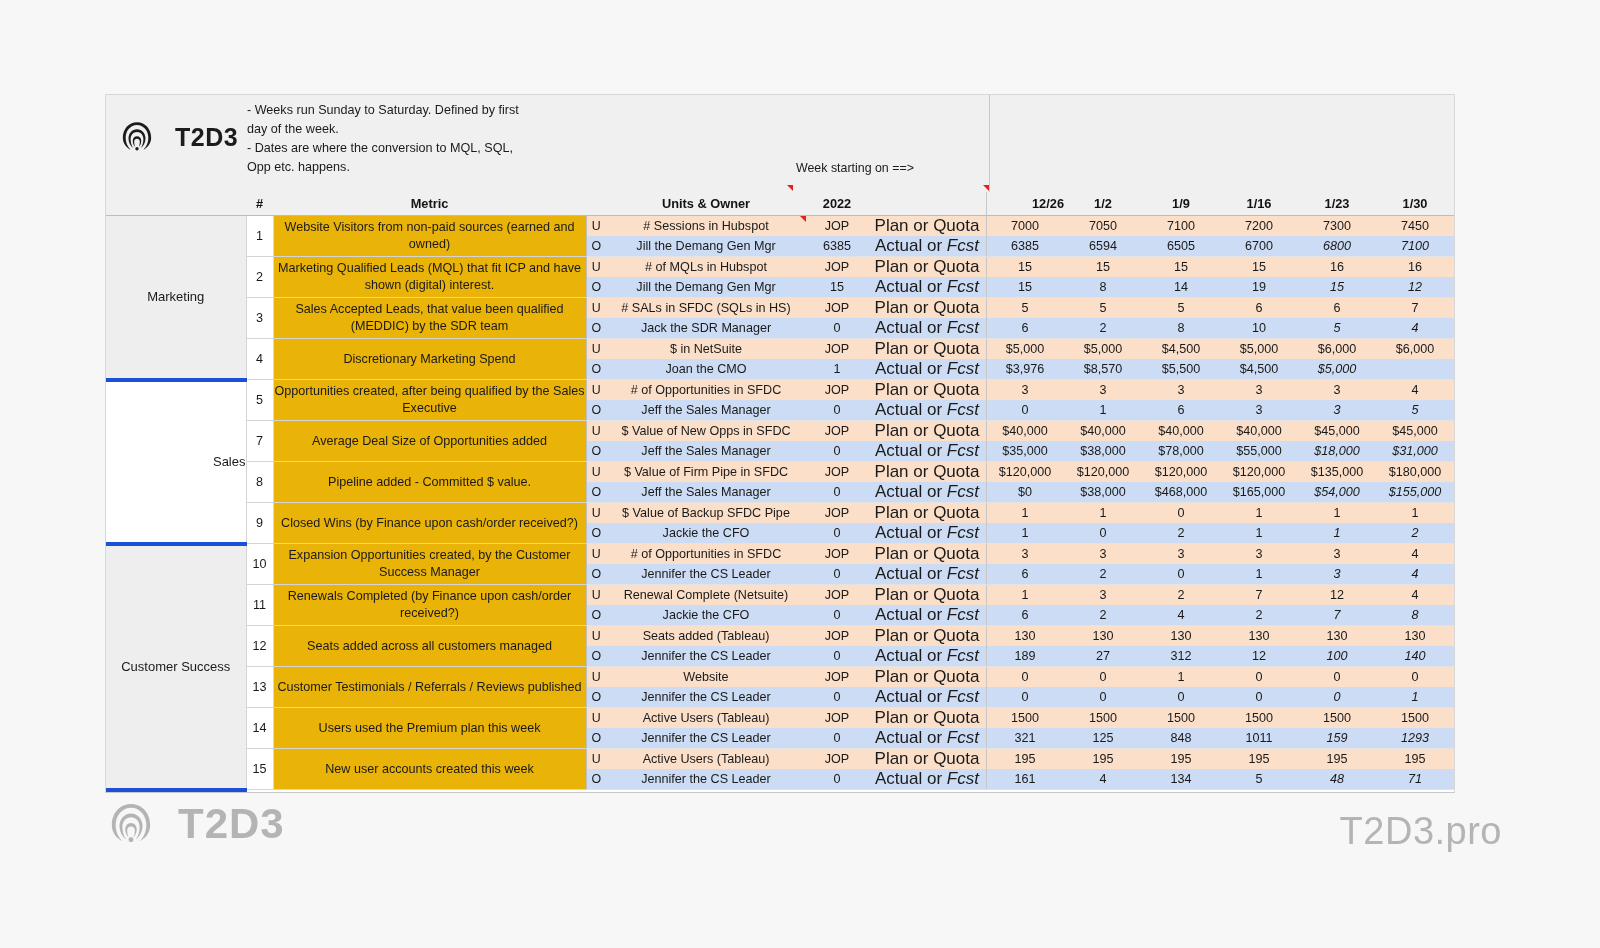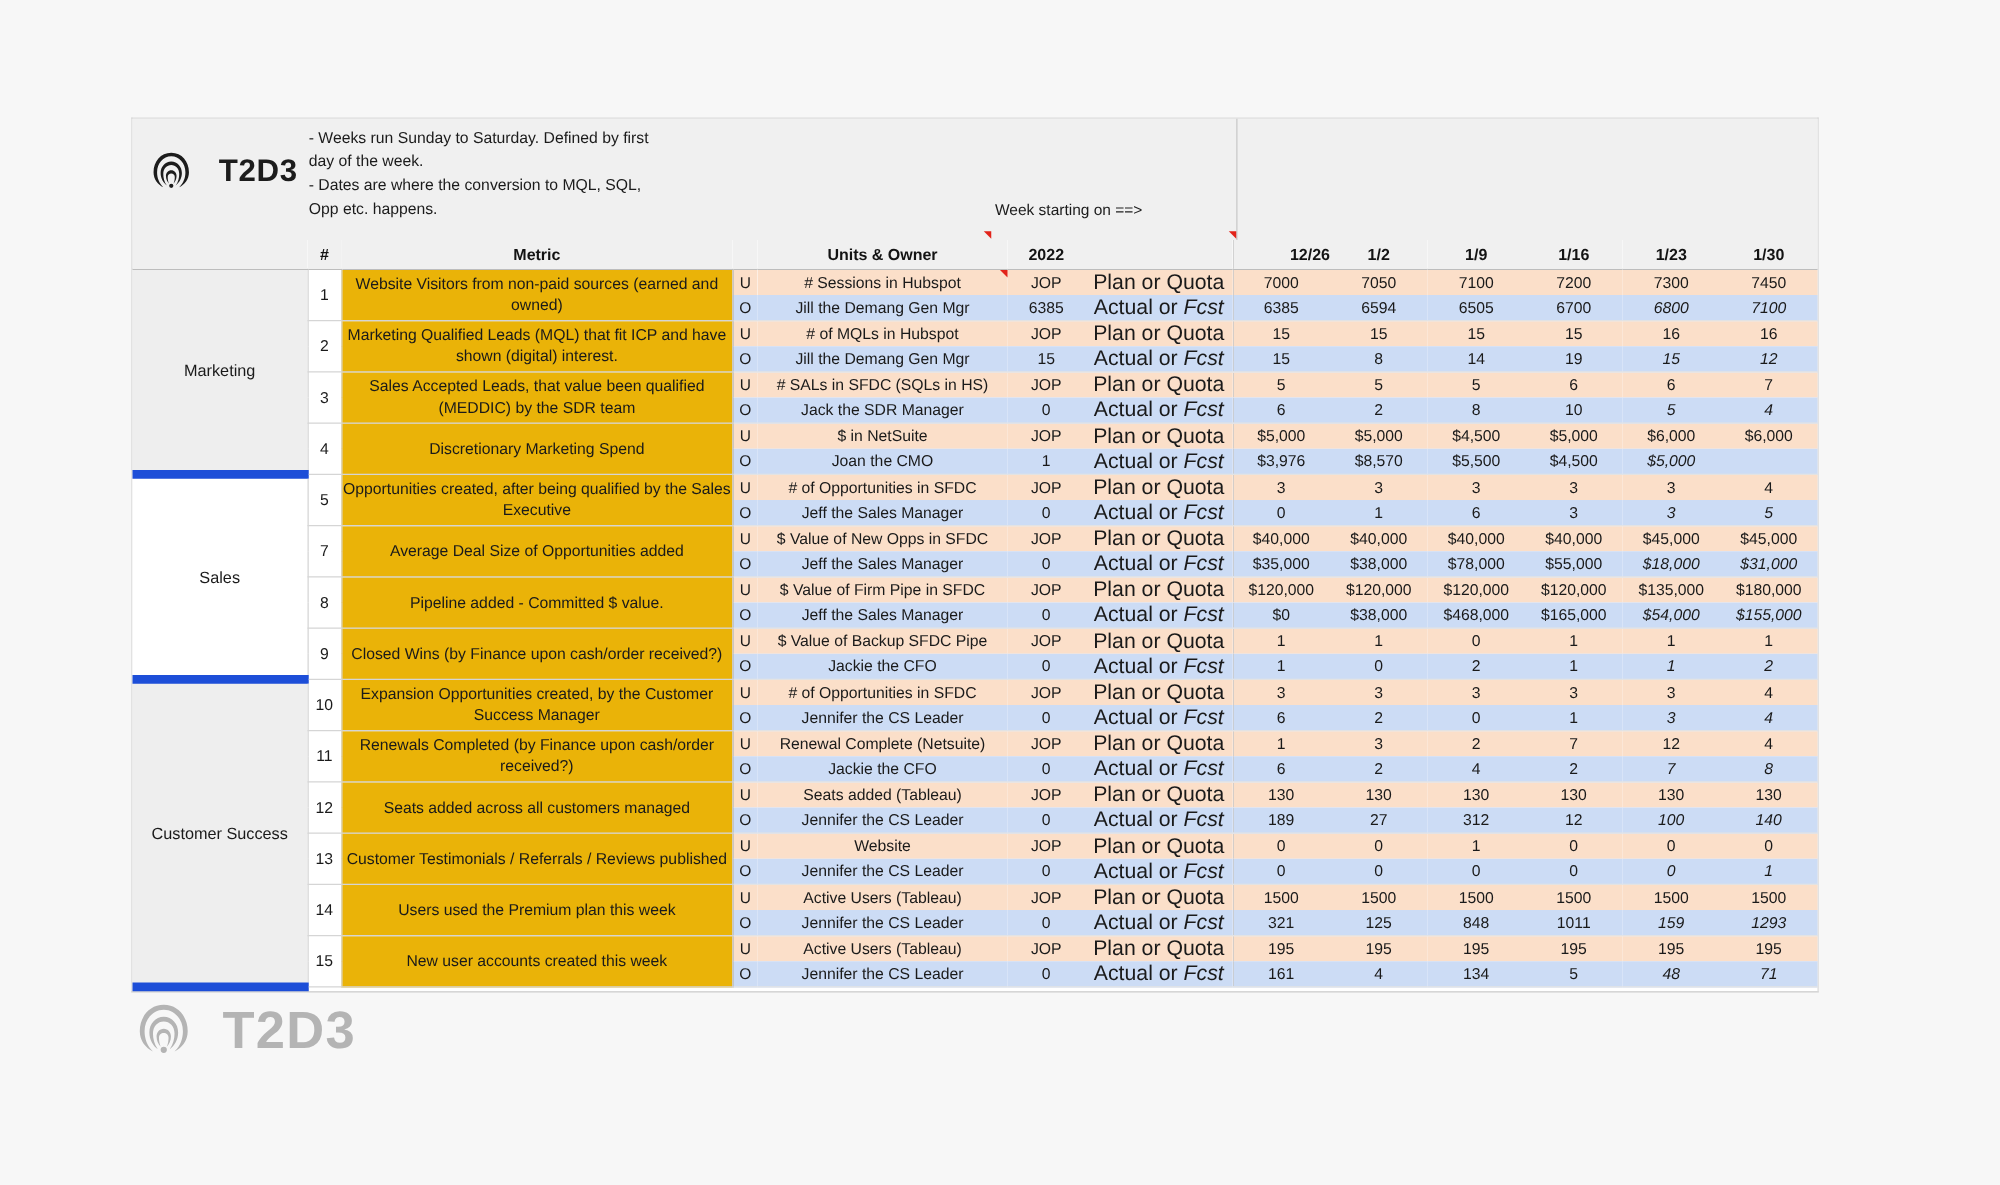--- a/index.html
+++ b/index.html
@@ -68,24 +68,24 @@
     background:#f0f0f0;height:23px;font-weight:700;font-size:12.8px;
     text-align:center;color:#131313;border-bottom:1px solid #bdbdbd;
     position:relative;
   }
   tr.hdr td.hdr-blank{border-bottom:1px solid #bdbdbd;}
   tr.hdr td.hdr-div{box-shadow:inset 1px 0 0 #c7c7c7;text-align:right;}
 
   
   td.cat{
     text-align:center;font-size:13px;color:#1a1a1a;
-    border-right:1px solid #d5d5d5;border-bottom:7px solid #1d4ed8;
+    border-right:1px solid #d5d5d5;border-bottom:4px solid #1d4ed8;
   }
   td.cat.g{background:#eeeeee;}
-  td.cat.w{background:#ffffff;}
+  td.cat.w{background:#ffffff;text-align:right;}
   td.rnum{
     text-align:center;font-size:12.6px;color:#1a1a1a;background:#ffffff;
     border-right:1px solid #dadada;border-bottom:1px solid #d5d5d5;
   }
   td.metric{
     text-align:center;font-size:12.6px;line-height:17px;color:#1a1a1a;background:#eab308;
     border-right:1px solid #bdbdbd;border-bottom:1px solid #d5d5d5;padding:0 2px;
   }
   td.uo{text-align:center;font-size:12.4px;color:#1a1a1a;}
   td.units{text-align:center;font-size:12.6px;color:#1a1a1a;}
@@ -550,14 +550,15 @@
       <svg viewBox="0 0 48 48" width="46" height="46" aria-hidden="true">
         <path d="M24 3 C12 3 4 13 4 25 C4 33 9 39 15 42 C10 37 8 31 8 25 C8 15 15 7 24 7 C33 7 40 15 40 25 C40 31 38 37 33 42 C39 39 44 33 44 25 C44 13 36 3 24 3 Z" fill="#b4b4b4"></path>
         <path d="M24 13 C17 13 12 19 12 26 C12 32 15 37 19 40 C16 36 15 31 15 27 C15 21 19 17 24 17 C29 17 33 21 33 27 C33 31 32 36 29 40 C33 37 36 32 36 26 C36 19 31 13 24 13 Z" fill="#b4b4b4"></path>
         <path d="M24 23 C20.5 23 18 26 18 29.5 C18 33 19.5 36 21.5 38 C20.5 36 20 33 20 30.5 C20 28 21.8 26.5 24 26.5 C26.2 26.5 28 28 28 30.5 C28 33 27.5 36 26.5 38 C28.5 36 30 33 30 29.5 C30 26 27.5 23 24 23 Z" fill="#b4b4b4"></path>
         <circle cx="24" cy="40.5" r="2.6" fill="#b4b4b4"></circle>
       </svg>
     </span>
     <span class="logo-text">T2D3</span>
   </div>
 
+  <div class="footer-right">T2D3.pro</div>
 
 </div>
 
 </body></html>

